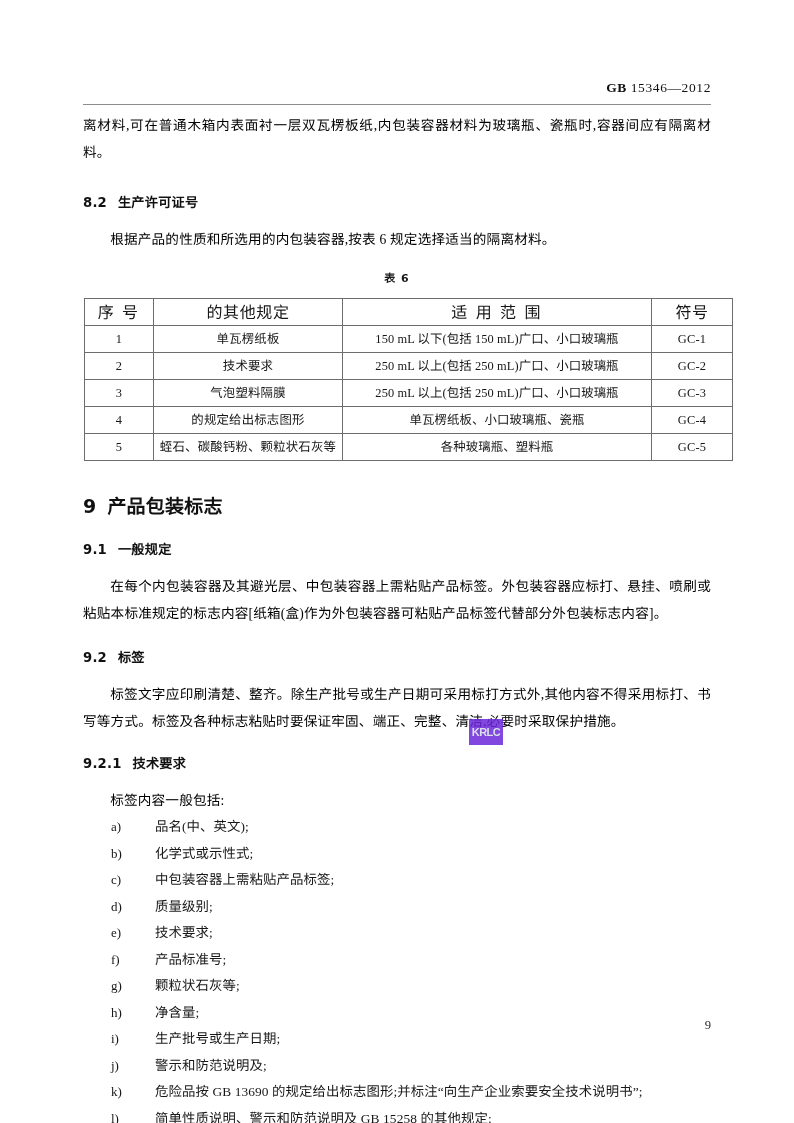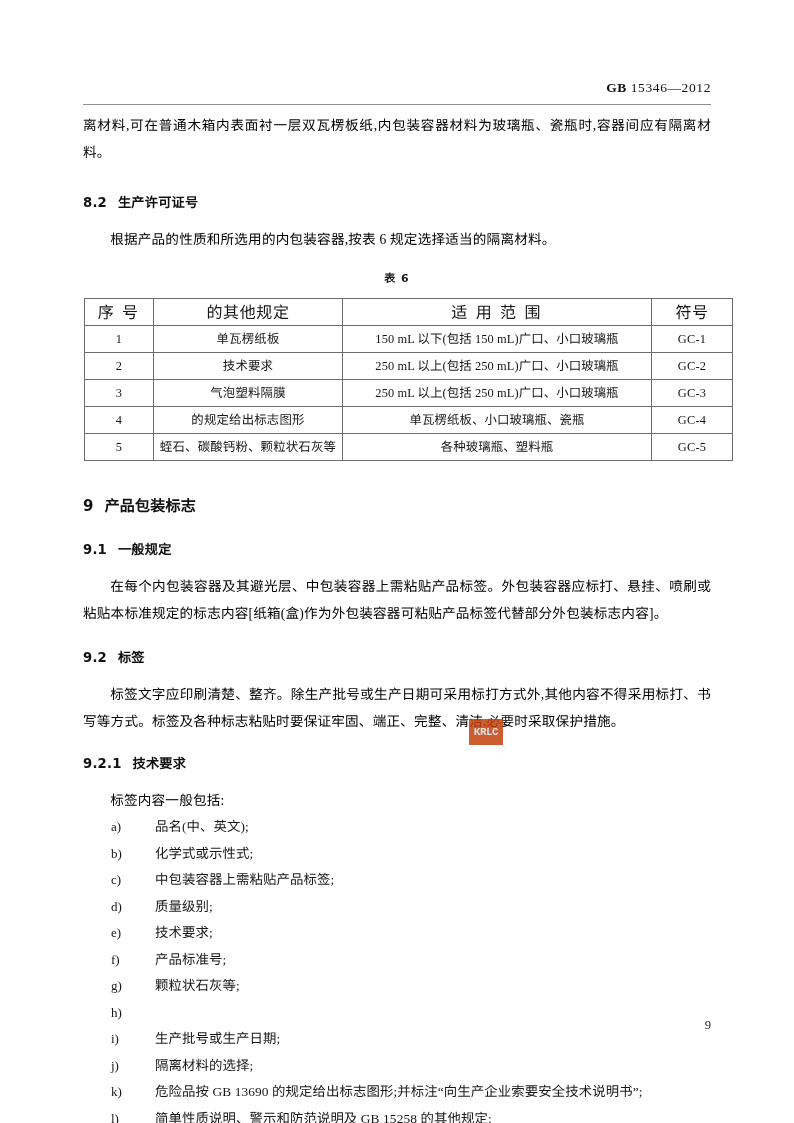--- a/index.html
+++ b/index.html
@@ -76,21 +76,21 @@
   h2.clause,
   h3.clause,
   h4.clause {
     margin: 0;
     font-weight: bold;
     font-family: "DejaVu Sans", "Liberation Sans", sans-serif;
     color: #111;
     letter-spacing: 0.2px;
   }
   h2.clause {           
-    font-size: 15px;
+    font-size: 19px;
     line-height: 22px;
   }
   h3.clause {           
     font-size: 13.2px;
     line-height: 22px;
   }
   h4.clause {           
     font-size: 13.2px;
     line-height: 22px;
   }
@@ -187,27 +187,27 @@
   }
 
   
   .watermark {
     position: absolute;
     left: 469px;
     top: 719px;
     width: 34px;
     height: 26px;
     color: #d4dce8;
-    font-family: Liberation Mono, monospace;
+    font-family: Liberation Sans, sans-serif;
     font-size: 11px;
     font-weight: bold;
     letter-spacing: -0.5px;
     line-height: 26px;
     text-align: center;
-    background: #c2410c;
+    background: #6d28d9;
     opacity: .85;
     user-select: none;
     pointer-events: none;
   }
 
   
   .page-number {
     position: absolute;
     right: 83px;
     top: 1018px;
@@ -337,28 +337,29 @@
       <li>
           <span class="marker">f)</span>
           <span class="item-text">产品标准号;</span>
         </li>
       <li>
           <span class="marker">g)</span>
           <span class="item-text">颗粒状石灰等;</span>
         </li>
       <li>
           <span class="marker">h)</span>
+          <span class="item-text">净含量;</span>
         </li>
       <li>
           <span class="marker">i)</span>
           <span class="item-text">生产批号或生产日期;</span>
         </li>
       <li>
           <span class="marker">j)</span>
-          <span class="item-text">隔离材料的选择;</span>
+          <span class="item-text">警示和防范说明及;</span>
         </li>
       <li>
           <span class="marker">k)</span>
           <span class="item-text">危险品按 GB 13690 的规定给出标志图形;并标注“向生产企业索要安全技术说明书”;</span>
         </li>
       <li>
           <span class="marker">l)</span>
           <span class="item-text">简单性质说明、警示和防范说明及 GB 15258 的其他规定;</span>
         </li>
 

